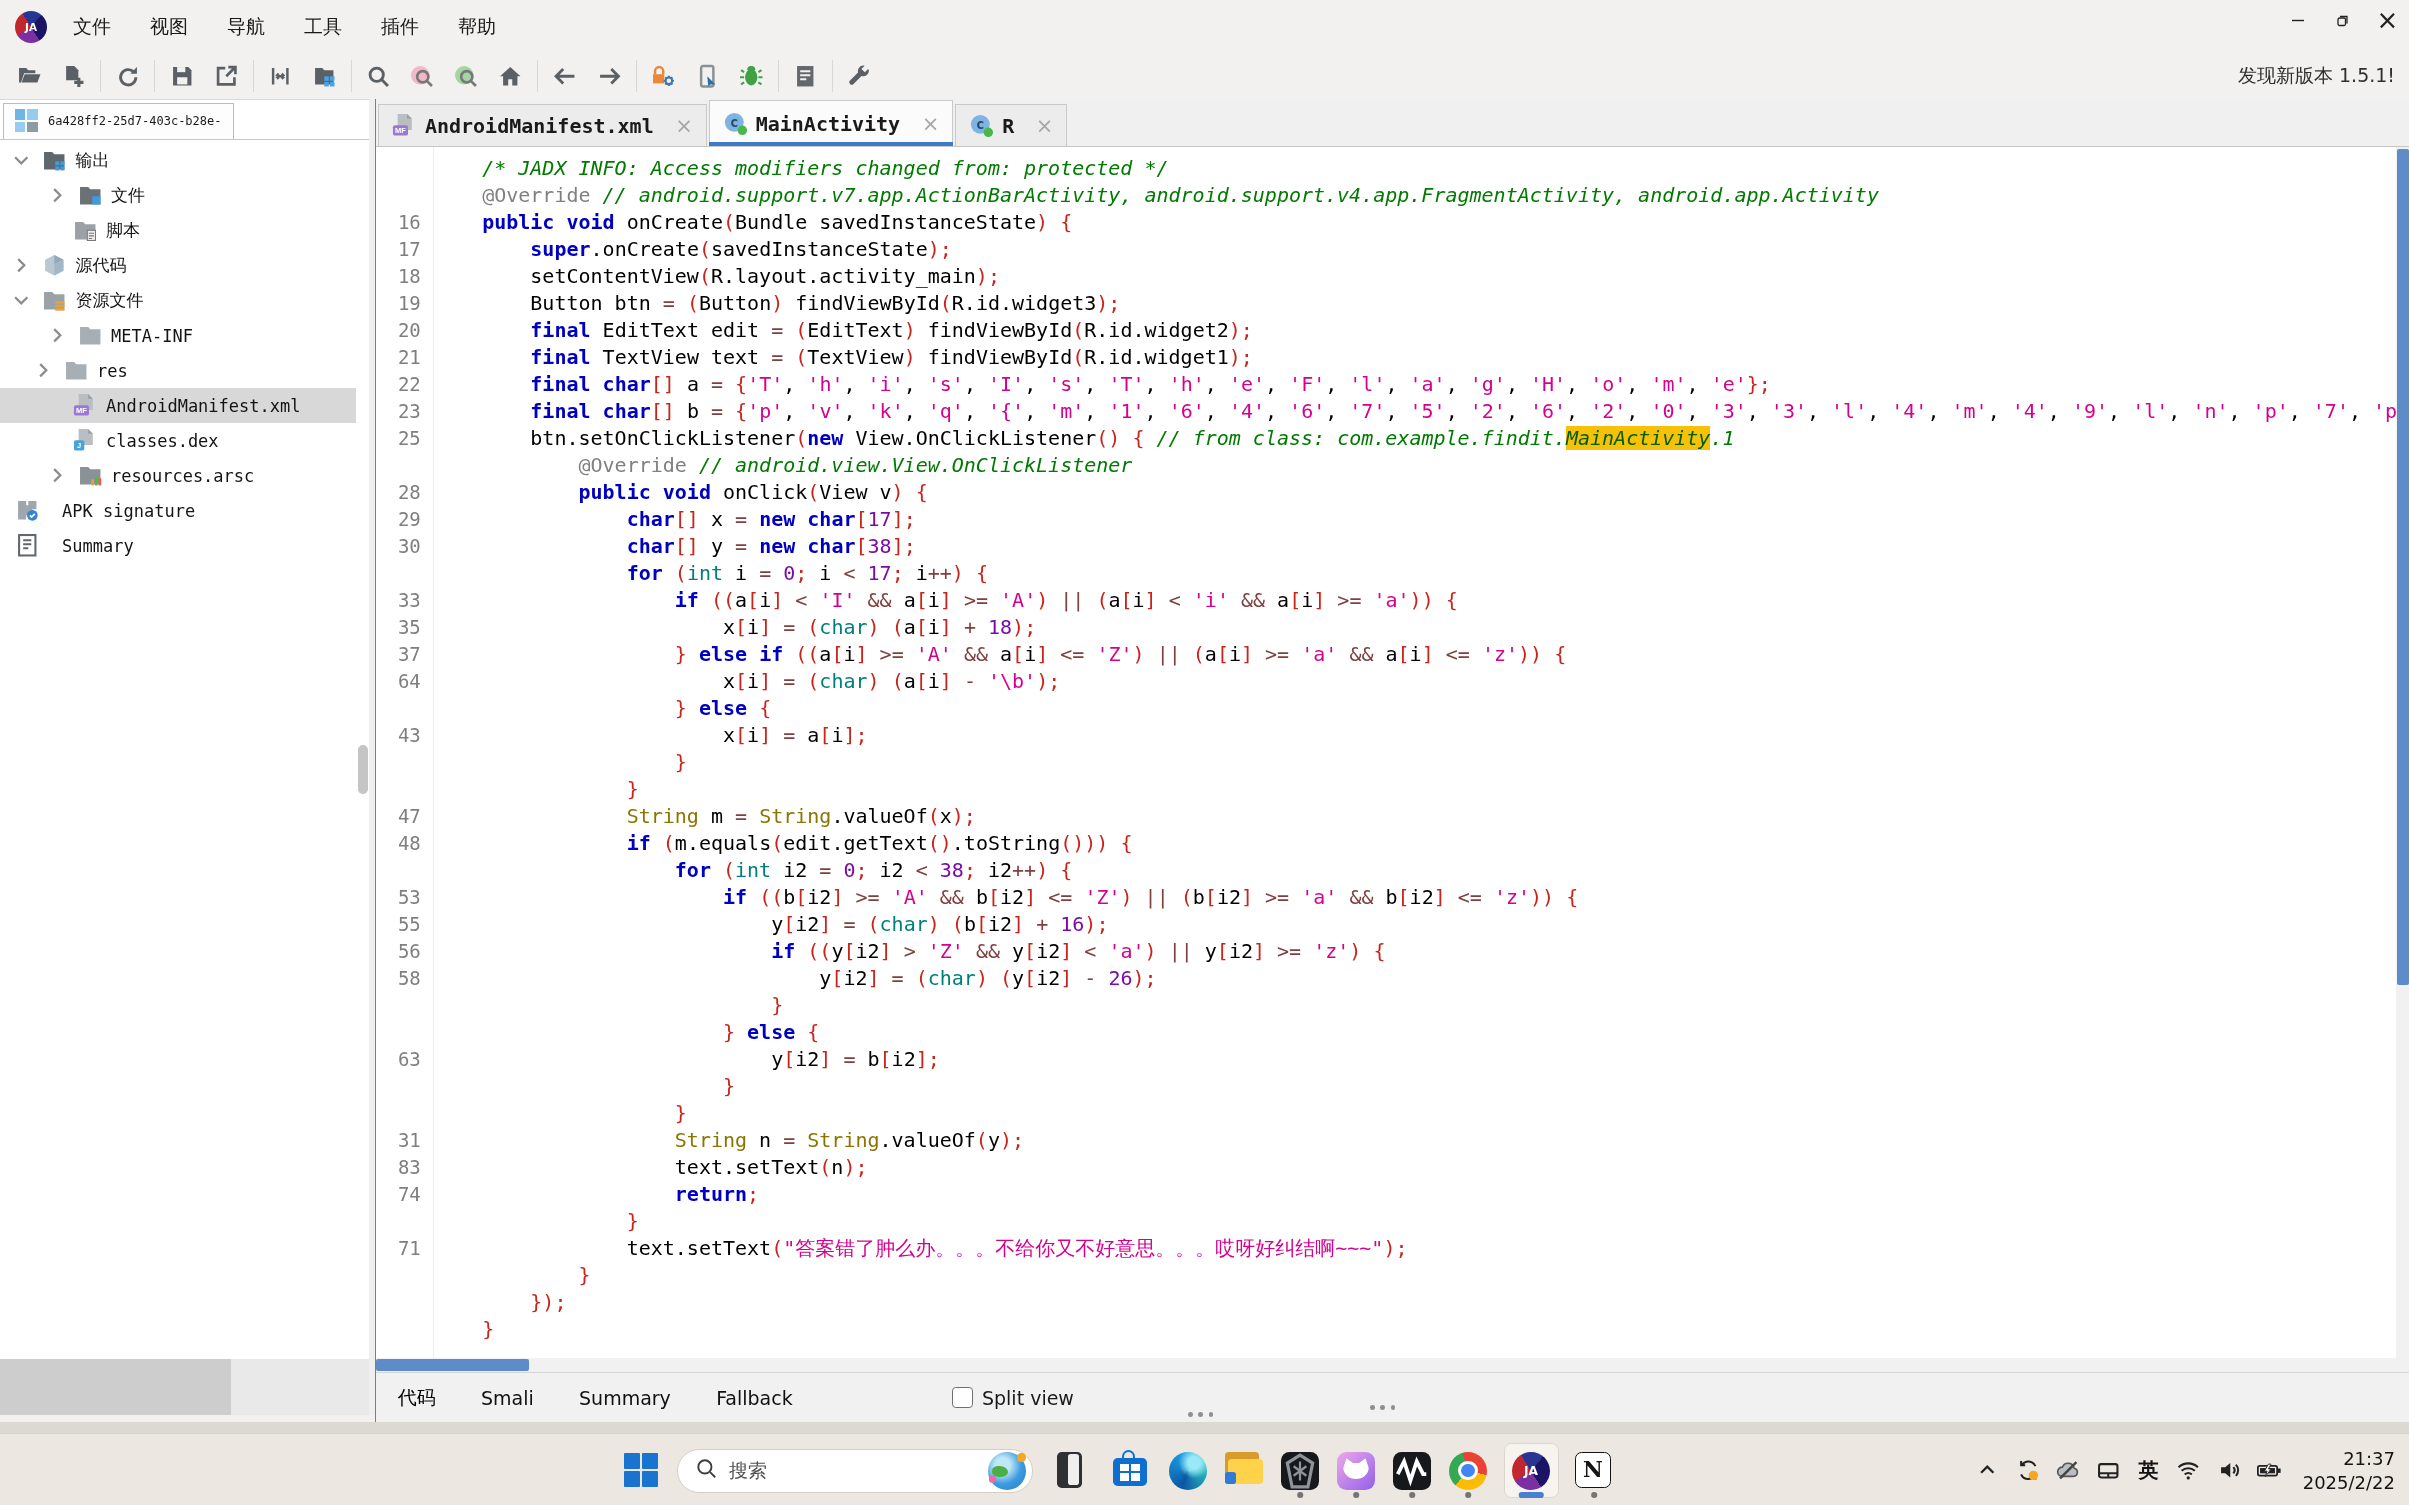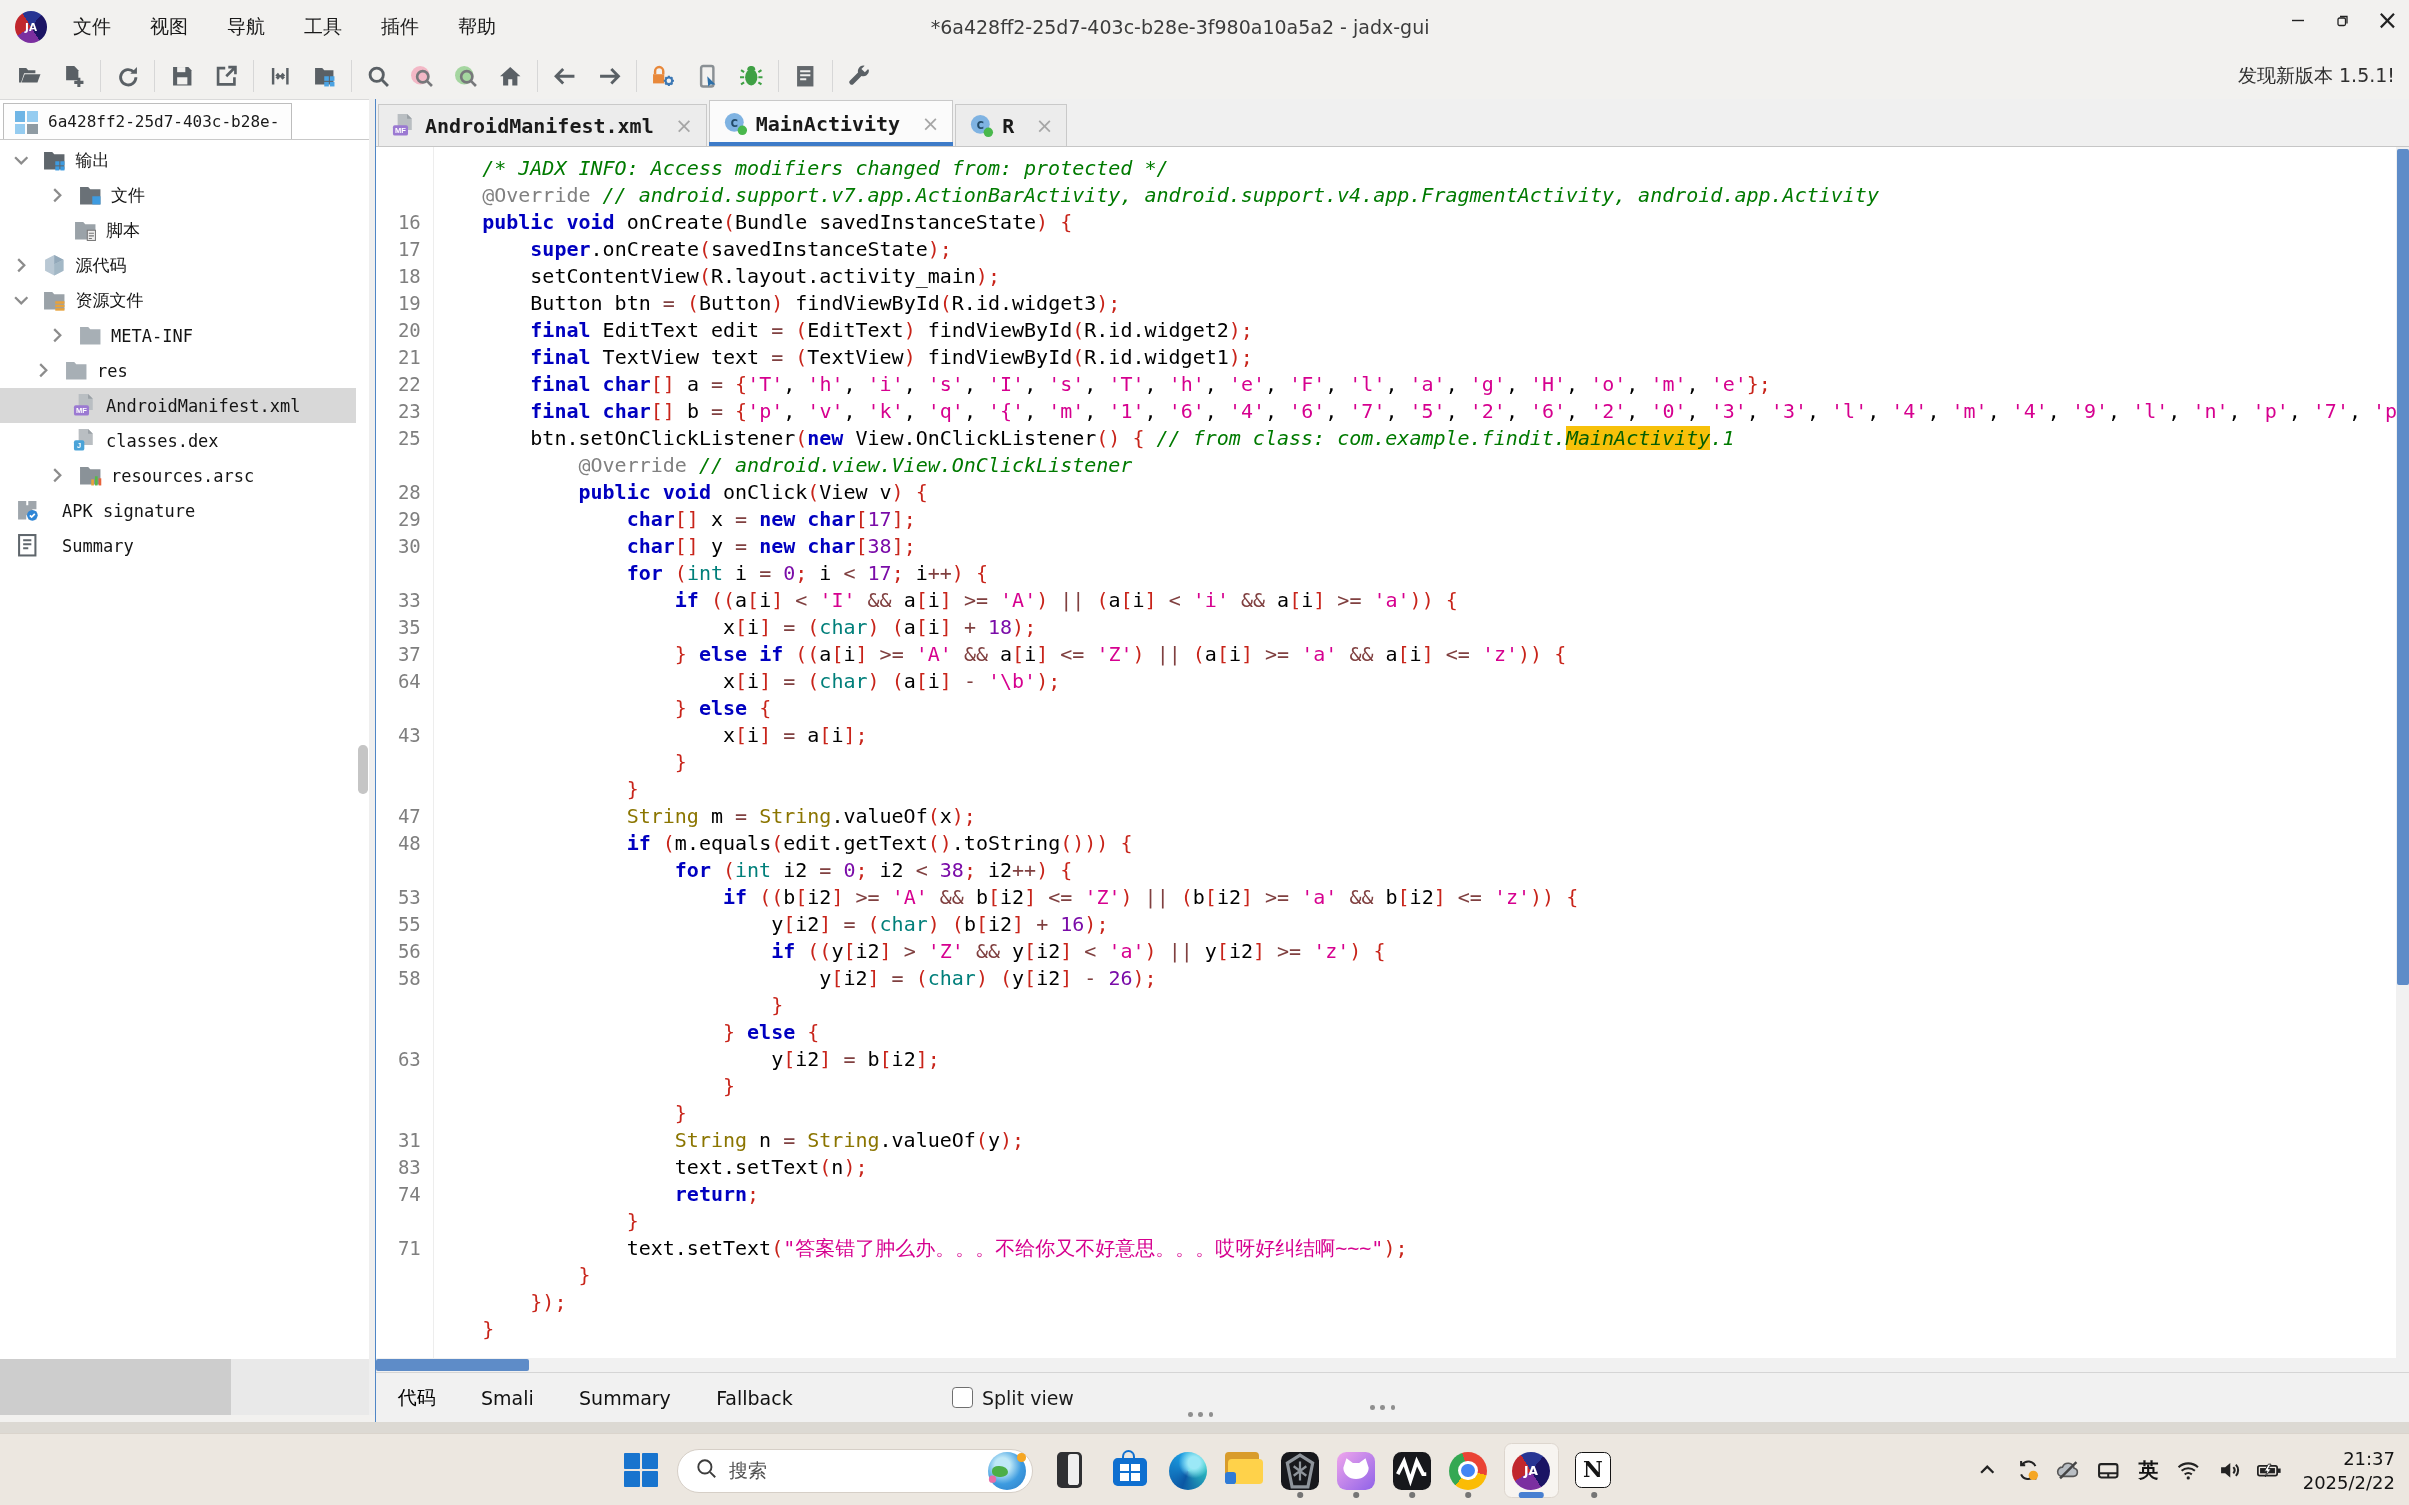--- a/index.html
+++ b/index.html
@@ -26,21 +26,21 @@
            display:flex;align-items:center;padding-left:7.5px;box-sizing:border-box}
   .tbtn{width:44px;height:41px;display:flex;align-items:center;justify-content:center;border-radius:3.8px}
   .tsep{width:0.9px;height:32px;background:#D7D7D7;margin:0 4.7px}
   .update{margin-left:auto;margin-right:15px;font-size:19px;color:#2f2f2f}
 
   
   .sidebar{position:absolute;left:0;top:99px;width:369px;height:1260px;background:#fff;
            border-top:0.9px solid #DADADA;box-sizing:border-box;overflow:hidden}
   .root-tab{position:absolute;left:2.8px;top:2.8px;height:35px;display:flex;align-items:center;gap:8.5px;
             padding:0 11.3px;border:0.9px solid #BDBDBD;background:#FDFDFD;
-            font-family:"DejaVu Sans Mono",monospace;font-size:16px;white-space:nowrap;max-width:339px;overflow:hidden}
+            font-family:"DejaVu Sans Mono",monospace;font-size:12px;white-space:nowrap;max-width:339px;overflow:hidden}
   .tabline{position:absolute;left:0;top:39px;width:369px;height:0.9px;background:#C9C9C9}
   .tree{position:absolute;left:0;top:43px;right:13px;bottom:0;overflow:hidden}
   .trow{height:35px;display:flex;align-items:center;font-family:"DejaVu Sans Mono",monospace;
         font-size:17px;color:#141414;white-space:nowrap}
   .trow.sel{background:#D8D8D8}
   .trow .chev{width:24.5px;height:24.5px;flex:none;margin-right:3.8px}
   .trow .sp{width:28px;flex:none}
   .trow .ico{margin-right:8.5px}
   .ic-grid{display:grid;grid-template-columns:10.4px 10.4px;grid-template-rows:10.4px 10.4px;gap:1.9px;width:22.6px;height:22.6px}
   .ic-grid i{display:block}
@@ -148,21 +148,20 @@
       <span class="jadxlogo logo-sm">JA</span>
     </span>
   <nav id="menubar">
       <div class="menu-item">文件</div>
       <div class="menu-item">视图</div>
       <div class="menu-item">导航</div>
       <div class="menu-item">工具</div>
       <div class="menu-item">插件</div>
       <div class="menu-item">帮助</div>
     </nav>
-  <div class="wtitle">*6a428ff2-25d7-403c-b28e-3f980a10a5a2 - jadx-gui</div>
   <div class="wcontrols">
     <div class="wbtn">
         <svg viewBox="0 0 16 16">
           <path d="M2 8.5h12" stroke="#222" stroke-width="1.4" fill="none"></path>
         </svg>
       </div>
     <div class="wbtn">
         <svg viewBox="0 0 16 16" fill="none" stroke="#222" stroke-width="1.3">
           <path d="M5 4.5h7v7"></path>
           <rect x="3" y="6" width="7.5" height="7.5" rx="1.5"></rect>

